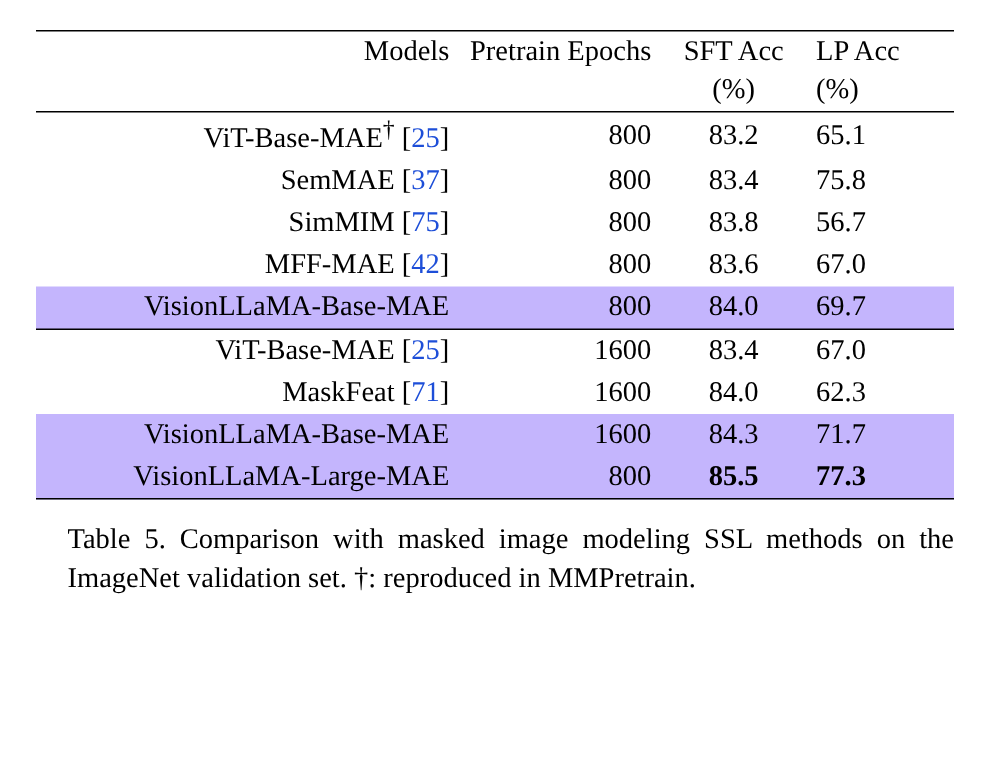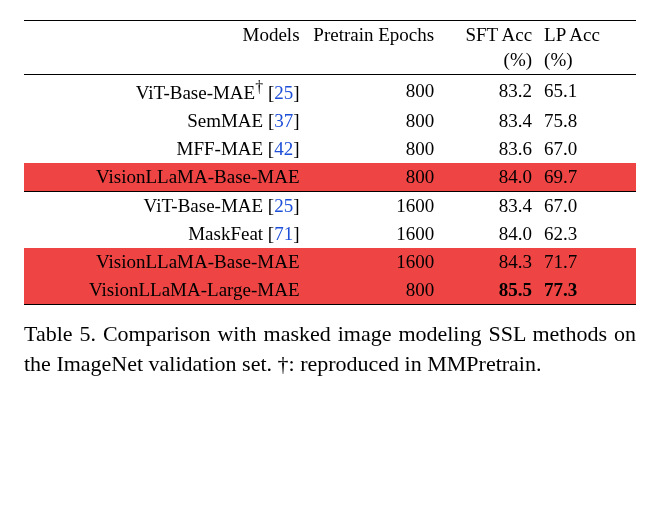--- a/index.html
+++ b/index.html
@@ -18,30 +18,31 @@
   }
   th, td {
     padding: 3px 6px;
     font-weight: normal;
   }
   .rule-top { border-top: 1.5px solid #000; }
   .rule-mid { border-top: 1px solid #000; }
   .rule-bot { border-bottom: 1.5px solid #000; }
   .col-model { text-align: right; width: 46%; white-space: nowrap; }
   .col-epoch { text-align: right; width: 22%; }
-  .col-sft   { text-align: right; width: 16%; }
+  .col-sft   { text-align: center; width: 16%; }
   .col-lp    { text-align: left; width: 16%; }
-  .hl { background: #ef4444; }
+  .hl { background: #c4b5fd; }
   .cite { color: #1d4ed8; }
   .bold { font-weight: bold; }
   .caption {
     margin-top: 14px;
-    font-size: 22px;
+    font-size: 19px;
     line-height: 1.35;
     text-align: justify;
+    margin-left: 21px;
   }
   .hdr2 td { padding-top: 0; }
 </style>
 </head>
 <body>
 
 <table>
   <tbody id="tbody">
       <tr class="rule-top">
         <td class="col-model">Models</td>
@@ -59,20 +60,26 @@
         <td class="col-model">ViT-Base-MAE<sup>†</sup> [<span class="cite">25</span>]</td>
         <td class="col-epoch">800</td>
         <td class="col-sft">83.2</td>
         <td class="col-lp">65.1</td>
       </tr>
       <tr>
         <td class="col-model">SemMAE [<span class="cite">37</span>]</td>
         <td class="col-epoch">800</td>
         <td class="col-sft">83.4</td>
         <td class="col-lp">75.8</td>
+      </tr>
+      <tr>
+        <td class="col-model">SimMIM [<span class="cite">75</span>]</td>
+        <td class="col-epoch">800</td>
+        <td class="col-sft">83.8</td>
+        <td class="col-lp">56.7</td>
       </tr>
       <tr>
         <td class="col-model">MFF-MAE [<span class="cite">42</span>]</td>
         <td class="col-epoch">800</td>
         <td class="col-sft">83.6</td>
         <td class="col-lp">67.0</td>
       </tr>
       <tr class="hl">
         <td class="col-model">VisionLLaMA-Base-MAE</td>
         <td class="col-epoch">800</td>

